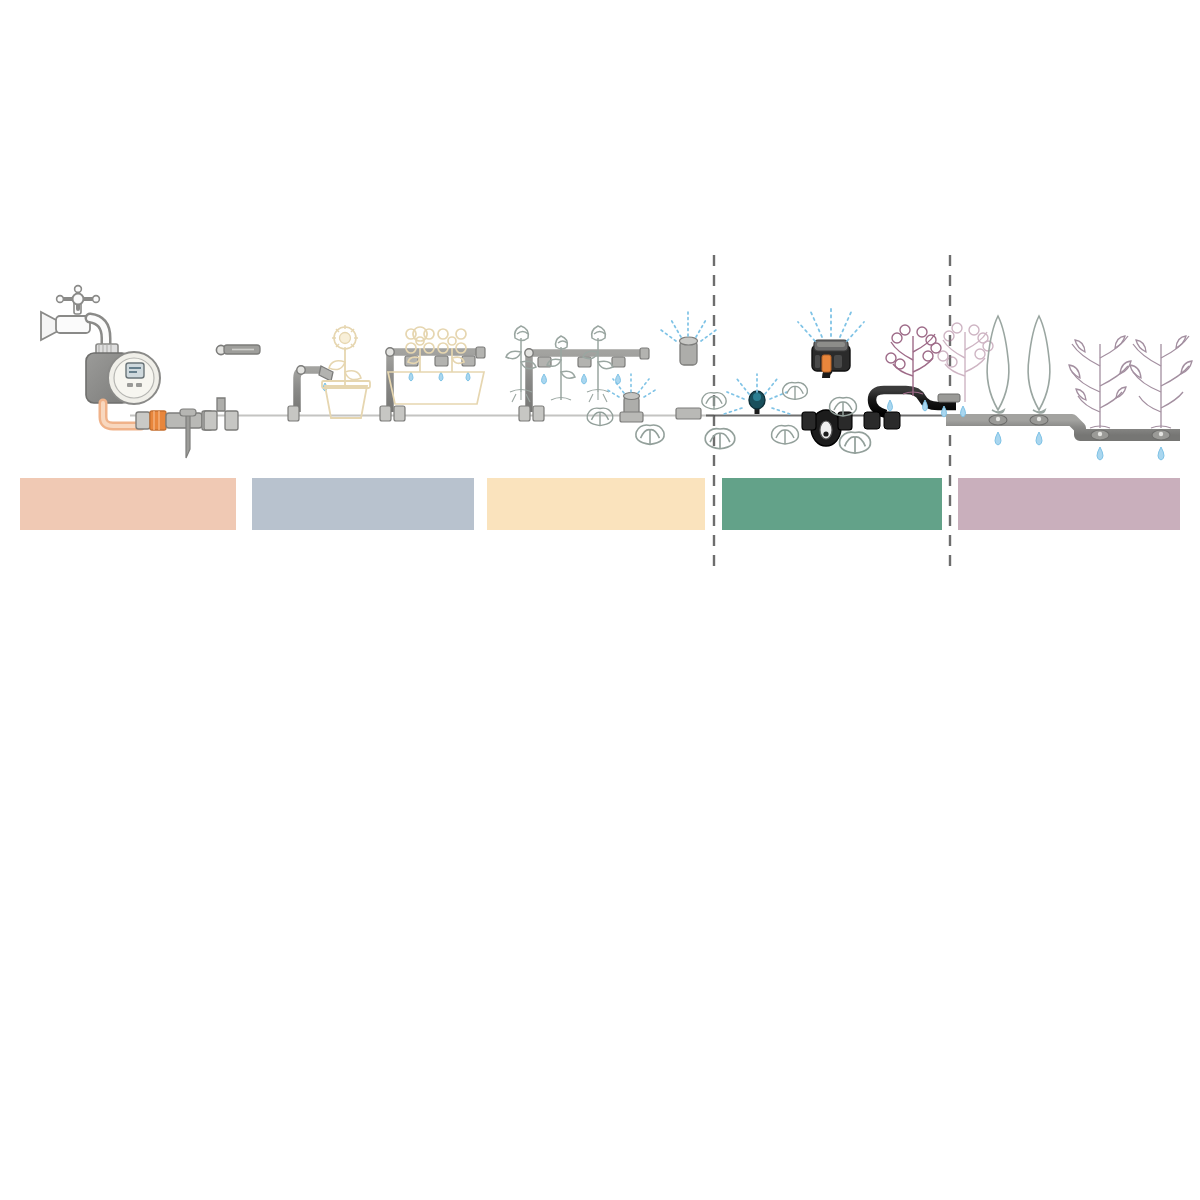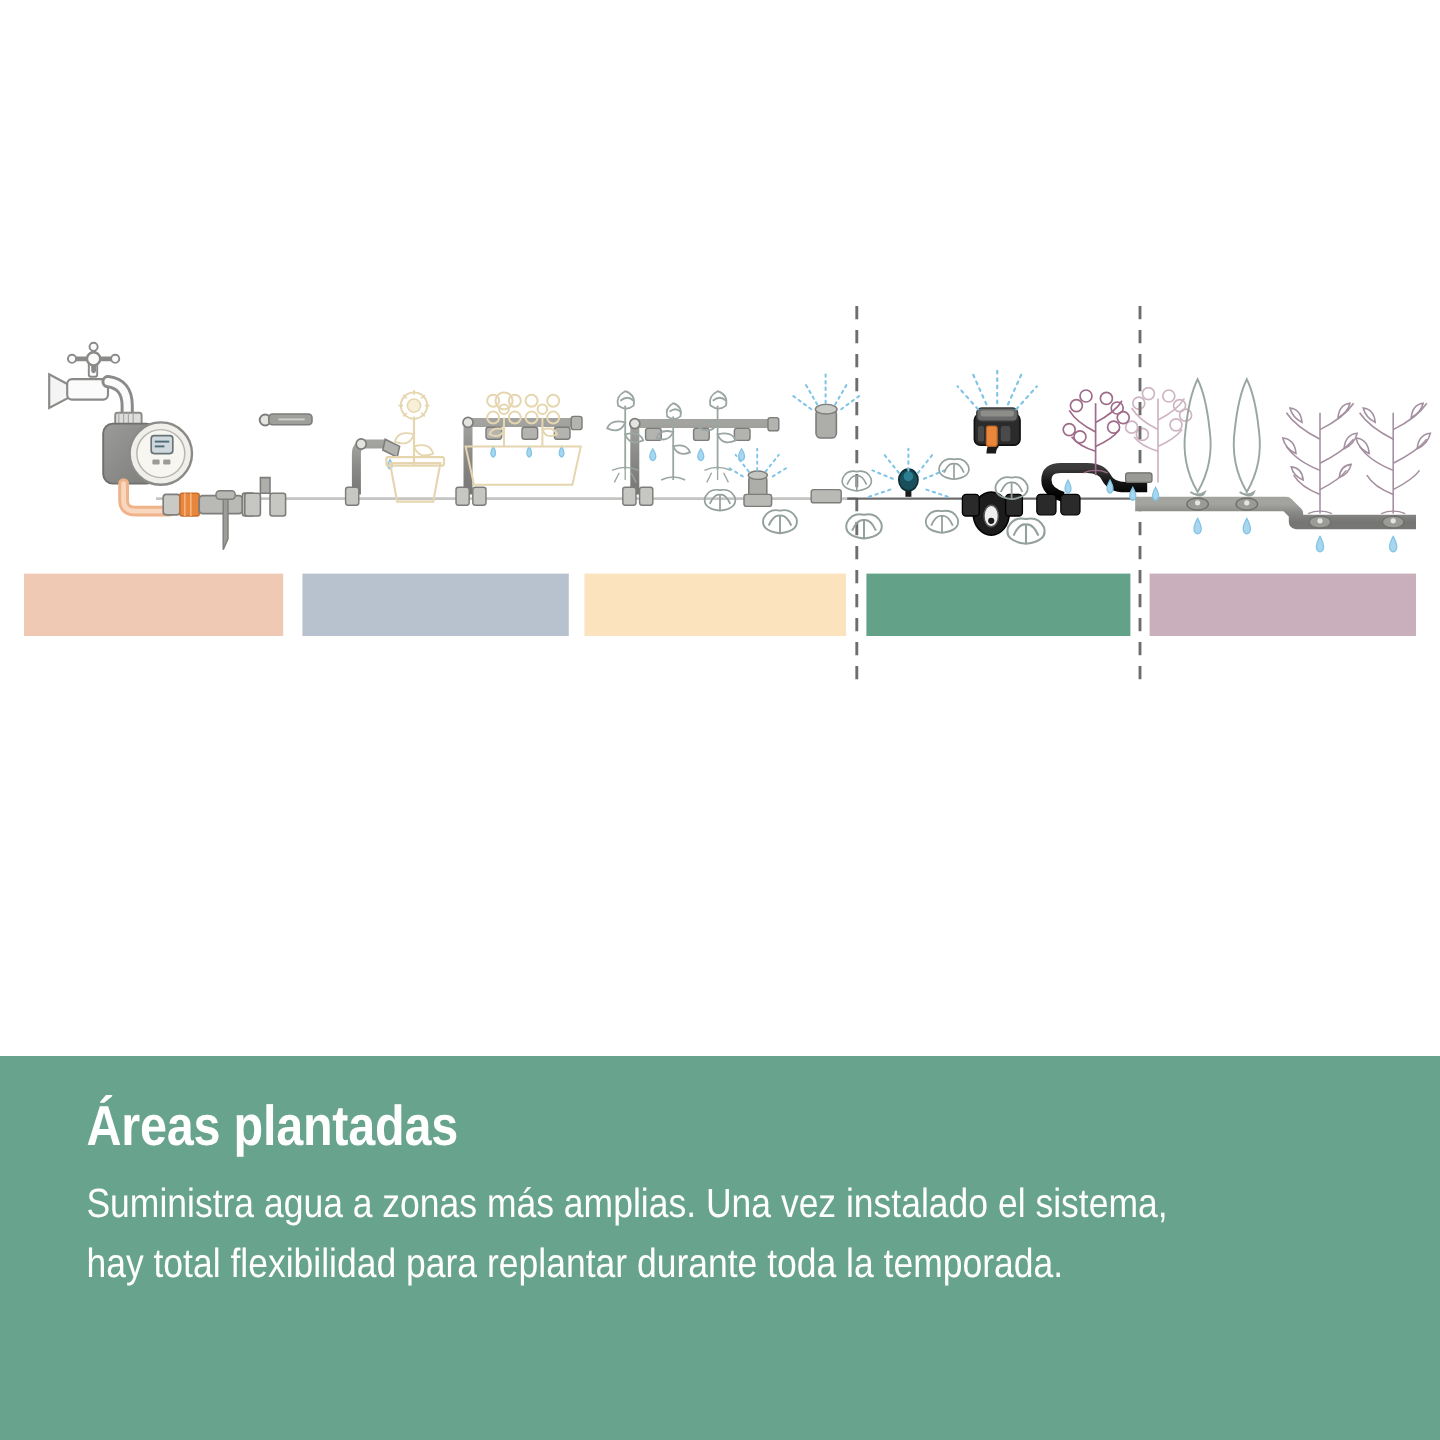--- a/index.html
+++ b/index.html
@@ -534,18 +534,14 @@
 
     <div id="zone-bars">
       <div class="zone-bar" title="Zona suministro" style="left: 20px; width: 216px; background: rgb(240, 201, 180);"></div>
       <div class="zone-bar" title="Zona macetas" style="left: 252px; width: 222px; background: rgb(184, 194, 206);"></div>
       <div class="zone-bar" title="Zona jardineras" style="left: 487px; width: 218px; background: rgb(250, 227, 189);"></div>
       <div class="zone-bar" title="Áreas plantadas" style="left: 722px; width: 220px; background: rgb(99, 162, 137);"></div>
       <div class="zone-bar" title="Zona arbustos" style="left: 958px; width: 222px; background: rgb(201, 175, 188);"></div>
     </div>
   </div>
 
-  <div id="caption-banner" style="background: rgb(104, 164, 141);">
-    <h1 id="caption-title">Áreas plantadas</h1>
-    <p id="caption-body">Suministra agua a zonas más amplias. Una vez instalado el sistema, hay total flexibilidad para replantar durante toda la temporada.</p>
-  </div>
 
 </div>
 
 </body></html>

